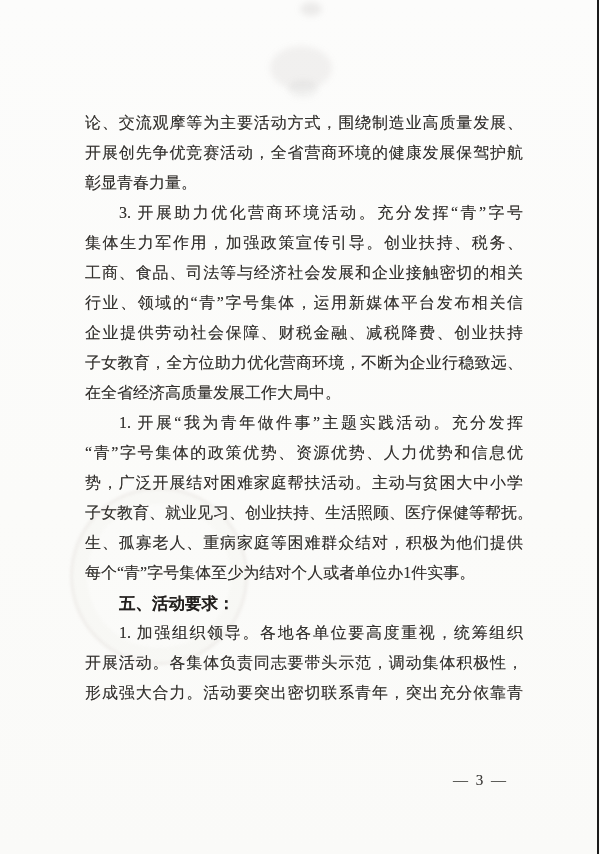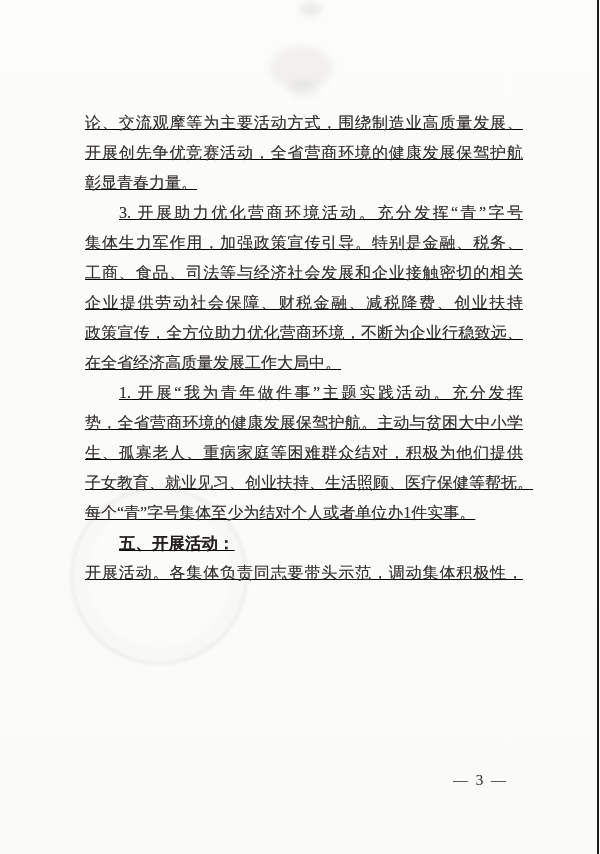--- a/index.html
+++ b/index.html
@@ -10,21 +10,21 @@
     background: #fbfbf9;
     font-family: "Liberation Serif", "DejaVu Serif", serif;
   }
   .scan {
     position: absolute; inset: 0;
     background: linear-gradient(180deg, #fcfcfb 0%, #fbfbf9 60%, #fafaf8 100%);
   }
   
   .doc-body {
     position: absolute;
-    left: 85px; top: 108px; width: 438px; text-decoration: underline;
+    left: 85px; top: 108px; width: 438px;
   }
   .line {
     height: 30px;
     line-height: 30px;
     font-size: 16px;
     color: var(--ink, #34322f);
     text-align: justify;
     text-justify: inter-ideograph;
     text-shadow: 0 0 0.5px rgba(70,66,62,0.55);
     white-space: nowrap;
@@ -83,30 +83,34 @@
   <div class="smudge s1"></div>
   <div class="smudge s2"></div>
   <div class="smudge s3"></div>
   <div class="stamp-bleed"></div>
 
   <div id="doc-body" class="doc-body">
       <div class="line stretch">论、交流观摩等为主要活动方式，围绕制造业高质量发展、</div>
       <div class="line stretch">开展创先争优竞赛活动，全省营商环境的健康发展保驾护航</div>
       <div class="line flush">彰显青春力量。</div>
       <div class="line indent stretch">3. 开展助力优化营商环境活动。充分发挥“青”字号</div>
-      <div class="line stretch">集体生力军作用，加强政策宣传引导。特别是金融、税务、</div>
+      <div class="line stretch">集体生力军作用，加强政策宣传引导。创业扶持、税务、</div>
       <div class="line stretch">工商、食品、司法等与经济社会发展和企业接触密切的相关</div>
+      <div class="line stretch">行业、领域的“青”字号集体，运用新媒体平台发布相关信</div>
       <div class="line stretch">企业提供劳动社会保障、财税金融、减税降费、创业扶持</div>
-      <div class="line stretch">政策宣传，全方位助力优化营商环境，不断为企业行稳致远、</div>
+      <div class="line stretch">子女教育，全方位助力优化营商环境，不断为企业行稳致远、</div>
       <div class="line flush">在全省经济高质量发展工作大局中。</div>
       <div class="line indent stretch">1. 开展“我为青年做件事”主题实践活动。充分发挥</div>
-      <div class="line stretch">势，全省营商环境的健康发展保驾护航。主动与贫困大中小学</div>
+      <div class="line stretch">“青”字号集体的政策优势、资源优势、人力优势和信息优</div>
+      <div class="line stretch">势，广泛开展结对困难家庭帮扶活动。主动与贫困大中小学</div>
+      <div class="line stretch">子女教育、就业见习、创业扶持、生活照顾、医疗保健等帮抚。</div>
       <div class="line stretch">生、孤寡老人、重病家庭等困难群众结对，积极为他们提供</div>
-      <div class="line stretch">子女教育、就业见习、创业扶持、生活照顾、医疗保健等帮抚。</div>
       <div class="line flush">每个“青”字号集体至少为结对个人或者单位办1件实事。</div>
-      <div class="line indent flush bold">五、开展活动：</div>
+      <div class="line indent flush bold">五、活动要求：</div>
+      <div class="line indent stretch">1. 加强组织领导。各地各单位要高度重视，统筹组织</div>
       <div class="line stretch">开展活动。各集体负责同志要带头示范，调动集体积极性，</div>
+      <div class="line stretch">形成强大合力。活动要突出密切联系青年，突出充分依靠青</div>
     </div>
 
   <div class="page-number">— 3 —</div>
 
   <div class="edge-line"></div>
 </div>
 
 </body></html>

